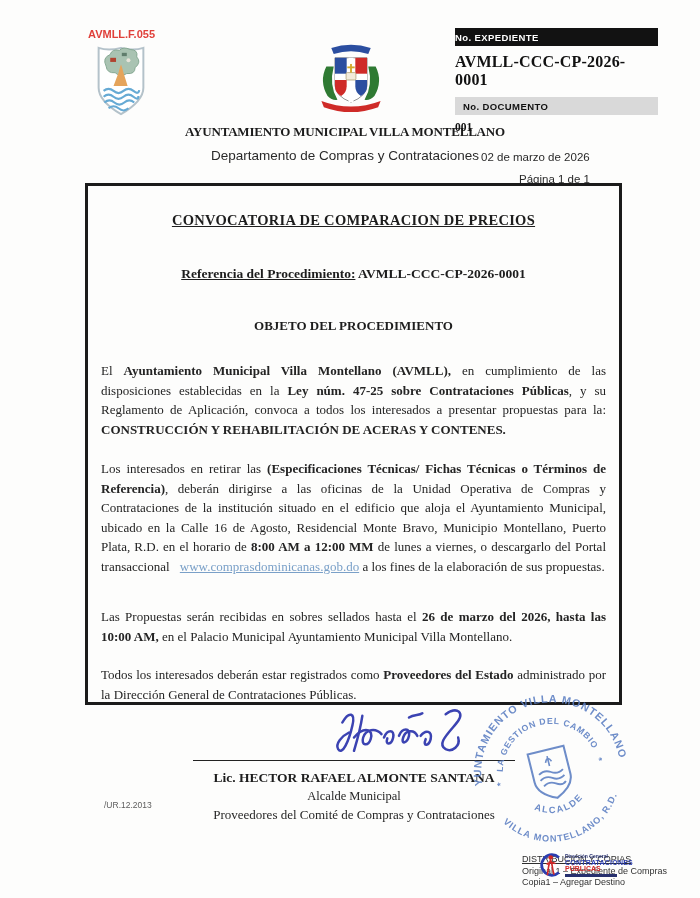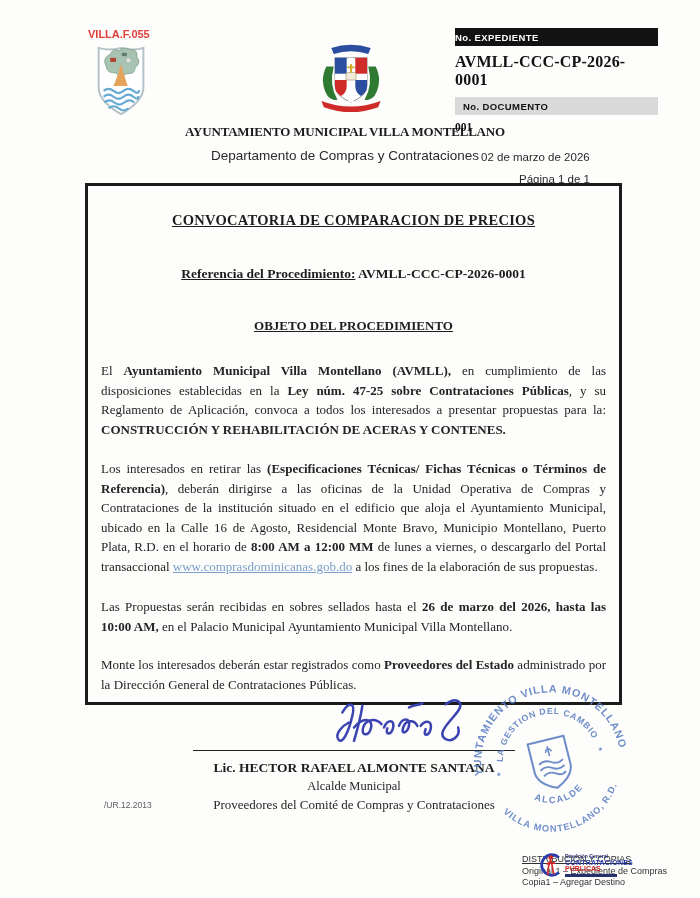--- a/index.html
+++ b/index.html
@@ -58,30 +58,30 @@
     border:3px solid #1b1b1b;
     padding:16px 13px 0 13px;
   }
   .doc-title {
     margin-top:10px; text-align:center;
     font-size:14.5px; font-weight:bold; text-decoration:underline;
     letter-spacing:0.3px; color:#1d1d1d;
   }
   .reference { margin-top:37px; text-align:center; font-size:13.5px; font-weight:bold; color:#1d1d1d; }
   .reference .lbl { text-decoration:underline; }
-  .objeto { margin-top:36px; text-align:center; font-size:13px; font-weight:bold; color:#1d1d1d;text-decoration:underline; }
+  .objeto { margin-top:36px; text-align:center; font-size:13px; font-weight:bold; color:#1d1d1d; }
   .para {
     text-align:justify; font-size:13px; line-height:19.5px; color:#242424;
   }
   .p1 { margin-top:27px; }
   .p2 { margin-top:20px; }
-  .p3 { margin-top:21px; }
+  .p3 { margin-top:31px; }
   .p4 { margin-top:19px; }
   .para .b { font-weight:bold; }
-  .para .link { color:#7aa0c8; text-decoration:underline; cursor:pointer; }
+  .para .link { color:#7aa0c8; text-decoration:underline; cursor:pointer;margin-left:7px; }
   
   .sig-area { position:relative; margin-top:4px; height:150px; }
   .sig-line {
     position:absolute; left:92px; top:52px; width:322px;
     border-bottom:1.6px solid #222;
   }
   .sig-script { position:absolute; left:228px; top:-4px; }
   .sig-name  { position:absolute; left:0; top:62px; width:506px; text-align:center; font-size:13.5px; font-weight:bold; color:#1d1d1d; }
   .sig-title1 { position:absolute; left:0; top:81px; width:506px; text-align:center; font-size:12.5px; color:#262626; }
   .sig-title2 { position:absolute; left:0; top:99px; width:506px; text-align:center; font-size:13px; color:#262626; }
@@ -104,21 +104,21 @@
   .dgcp-text .t1 { font-size:5px; color:#27306e; font-weight:bold; }
   .dgcp-text .t2 { font-size:7px; color:#2a3db0; font-weight:bold; letter-spacing:0.2px; }
   .dgcp-text .t3 { font-size:7px; color:#d02828; font-weight:bold; }
   .dgcp-text .t4 { width:52px; height:3px; background:#27306e; margin-top:1px; }
 </style>
 </head>
 <body>
 
 <div class="page">
 
-  <div class="form-code">VILLA.F.055</div>
+  <div class="form-code">AVMLL.F.055</div>
   <div class="left-logo">
     <svg width="58" height="74" viewBox="0 0 70 88">
       <path d="M8,4 Q20,8 35,4 Q50,8 62,4 L62,52 Q62,68 35,84 Q8,68 8,52 Z" fill="#ffffff" stroke="#b4c2ca" stroke-width="2.4"></path>
       <path d="M17,26 Q12,16 22,12 Q24,5 33,7 Q38,2 46,6 Q56,6 54,15 Q60,21 52,28 Q52,36 42,35 Q34,40 28,34 Q18,35 17,26 Z" fill="#a9c3b2" stroke="#86a893" stroke-width="1.2"></path>
       <rect x="22" y="16" width="7" height="5" fill="#b0432f"></rect>
       <rect x="36" y="10" width="6" height="4" fill="#5f7d6c"></rect>
       <circle cx="44" cy="19" r="2.4" fill="#e8e4da"></circle>
       <path d="M32,34 Q34,26 35,24 Q36,26 38,34 L43,50 L26,50 Z" fill="#e5a45b"></path>
       <path d="M14,56 Q20,51 26,56 T38,56 T50,56 T57,55" fill="none" stroke="#66aad4" stroke-width="2.6"></path>
       <path d="M14,63 Q20,58 26,63 T38,63 T50,63 T56,62" fill="none" stroke="#66aad4" stroke-width="2.6"></path>
@@ -163,21 +163,21 @@
     <div class="reference">
       <span class="lbl">Referencia del Procedimiento:</span>
       <span>AVMLL-CCC-CP-2026-0001</span>
     </div>
 
     <div class="objeto">OBJETO DEL PROCEDIMIENTO</div>
 
     <p class="para p1"><span>El </span><span class="b">Ayuntamiento Municipal Villa Montellano (AVMLL),</span><span> en cumplimiento de las disposiciones establecidas en la </span><span class="b">Ley núm. 47-25 sobre Contrataciones Públicas</span><span>, y su Reglamento de Aplicación, convoca a todos los interesados a presentar propuestas para la: </span><span class="b">CONSTRUCCIÓN Y REHABILITACIÓN DE ACERAS Y CONTENES.</span></p>
     <p class="para p2"><span>Los interesados en retirar las </span><span class="b">(Especificaciones Técnicas/ Fichas Técnicas o Términos de Referencia)</span><span>, deberán dirigirse a las oficinas de la Unidad Operativa de Compras y Contrataciones de la institución situado en el edificio que aloja el Ayuntamiento Municipal, ubicado en la Calle 16 de Agosto, Residencial Monte Bravo,  Municipio Montellano, Puerto Plata, R.D.  en el horario de </span><span class="b">8:00 AM a 12:00 MM</span><span> de  lunes a viernes, o descargarlo del Portal transaccional </span><span class="link">www.comprasdominicanas.gob.do</span><span> a los fines de  la elaboración de sus propuestas.</span></p>
     <p class="para p3"><span>Las Propuestas serán recibidas en sobres sellados hasta el  </span><span class="b">26 de marzo del 2026, hasta las 10:00 AM,</span><span> en el Palacio Municipal Ayuntamiento Municipal Villa Montellano.</span></p>
-    <p class="para p4"><span>Monte los interesados deberán estar registrados como </span><span class="b">Proveedores del Estado</span><span> administrado por la Dirección General de Contrataciones Públicas.</span></p>
+    <p class="para p4"><span>Todos los interesados deberán estar registrados como </span><span class="b">Proveedores del Estado</span><span> administrado por la Dirección General de Contrataciones Públicas.</span></p>
 
     <div class="sig-area">
       <div class="sig-script">
         <svg width="150" height="62" viewBox="0 0 180 74">
           <g fill="none" stroke="#3b43b2" stroke-width="3" stroke-linecap="round">
             <path d="M16,22 C24,8 32,10 28,26 C24,44 16,62 11,54 C7,47 16,38 24,34"></path>
             <path d="M40,14 C38,28 33,46 30,56"></path>
             <path d="M30,40 C42,26 54,30 50,42 C47,51 38,50 41,40 C44,30 56,28 63,36"></path>
             <path d="M66,40 C70,30 79,30 77,40 C75,49 67,50 70,41"></path>
             <path d="M84,38 C88,28 98,28 96,38 C94,47 86,49 89,40 C92,31 102,30 106,38"></path>

